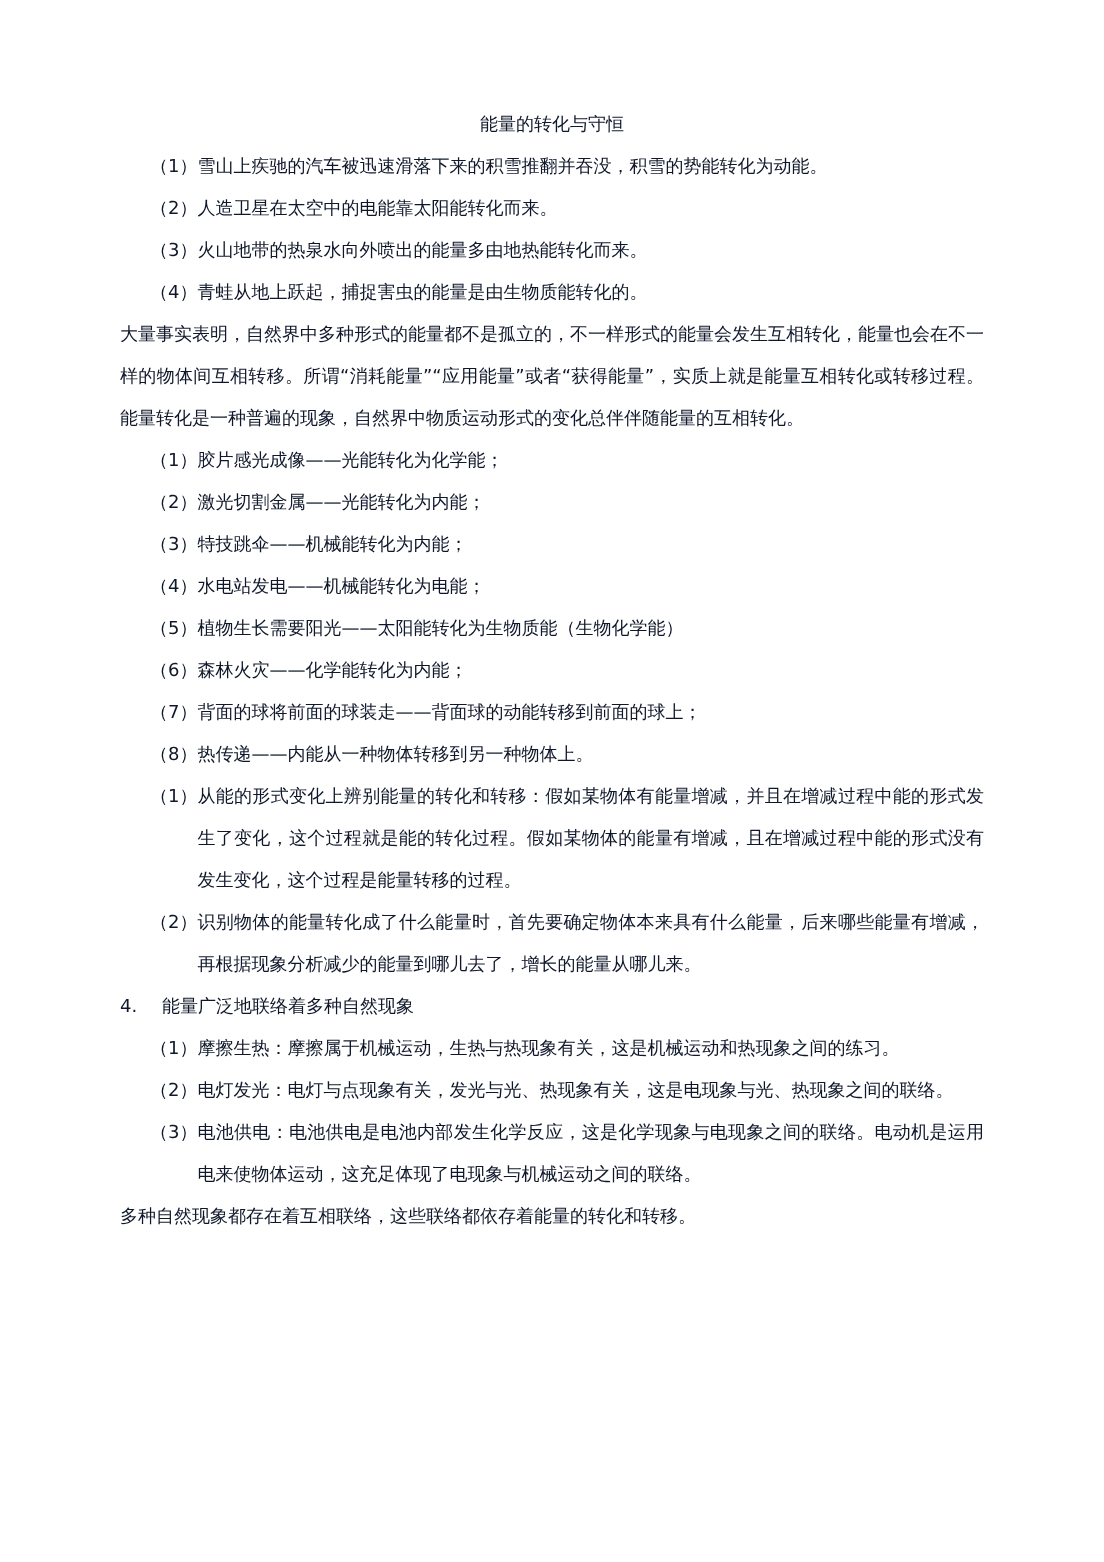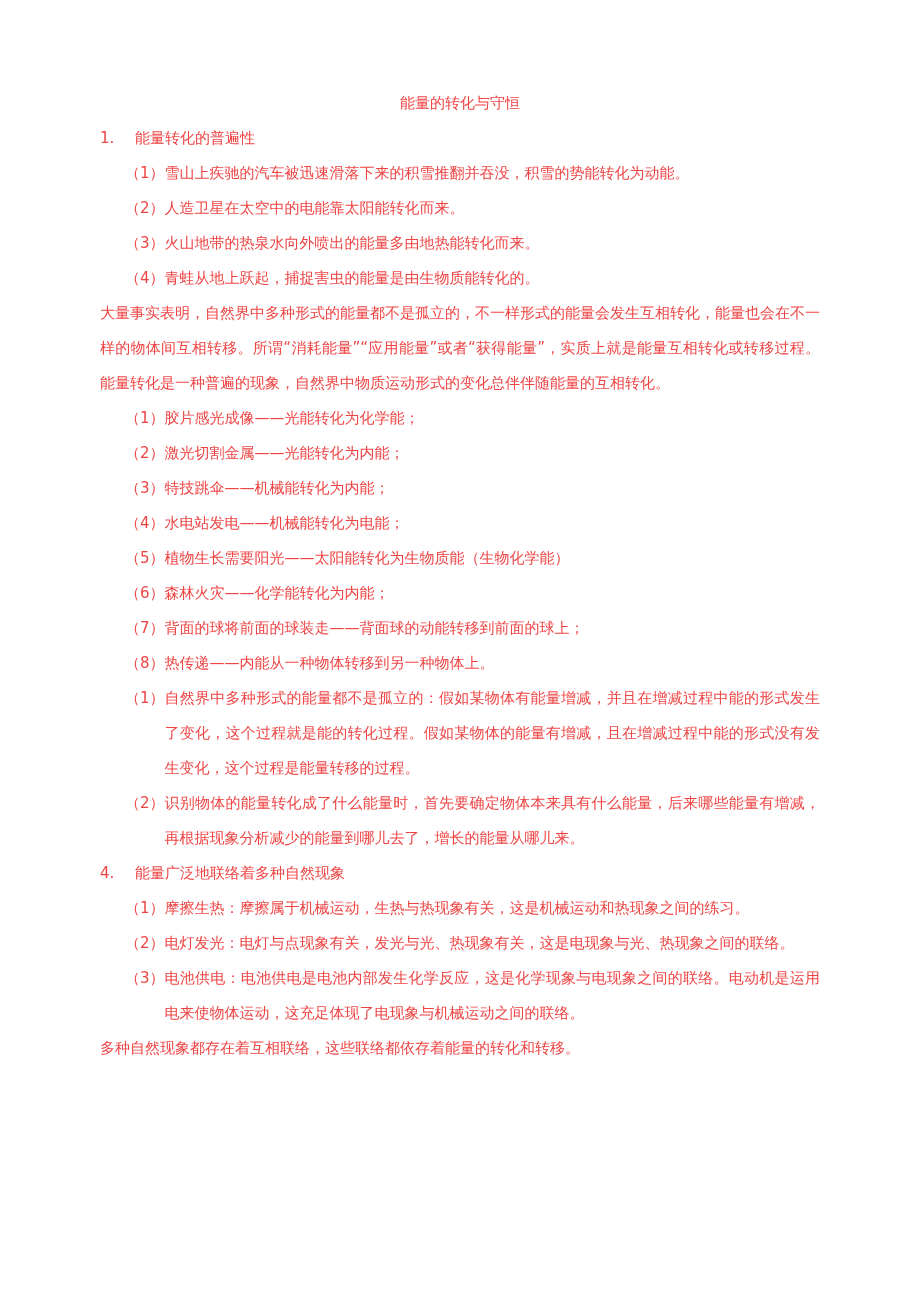--- a/index.html
+++ b/index.html
@@ -3,21 +3,21 @@
 <meta charset="utf-8">
 <style>
   * { margin: 0; padding: 0; box-sizing: border-box; }
   html, body { background: #ffffff; }
   .page {
     position: relative;
     width: 920px;
     height: 1302px;
     margin: 0 auto;
     background: #ffffff;
-    color: #ef4444;
+    color: #0f172a;
     font-family: "DejaVu Sans", sans-serif;
     font-size: 15px;
     line-height: 35px;
     padding: 86px 100px 16px 100px;
     overflow: hidden;
   }
   .doc-title {
     text-align: center;
     font-weight: normal;
     font-size: 15px;
@@ -44,23 +44,20 @@
   }
 </style>
 </head>
 <body>
 
 <div class="page">
 
   <div class="doc-title">能量的转化与守恒</div>
 
   <div class="section">
-    <div class="sec-head">
-      <span class="num">1.</span><span class="head">能量转化的普遍性</span>
-    </div>
     <div class="item">
       <span class="marker">（1）</span>
       <span class="body">雪山上疾驰的汽车被迅速滑落下来的积雪推翻并吞没，积雪的势能转化为动能。</span>
     </div>
     <div class="item">
       <span class="marker">（2）</span>
       <span class="body">人造卫星在太空中的电能靠太阳能转化而来。</span>
     </div>
     <div class="item">
       <span class="marker">（3）</span>
@@ -104,21 +101,21 @@
     </div>
     <div class="item">
       <span class="marker">（8）</span>
       <span class="body">热传递——内能从一种物体转移到另一种物体上。</span>
     </div>
   </div>
 
   <div class="section">
     <div class="item">
       <span class="marker">（1）</span>
-      <span class="body">自然界中多种形式的能量都不是孤立的：假如某物体有能量增减，并且在增减过程中能的形式发生了变化，这个过程就是能的转化过程。假如某物体的能量有增减，且在增减过程中能的形式没有发生变化，这个过程是能量转移的过程。</span>
+      <span class="body">从能的形式变化上辨别能量的转化和转移：假如某物体有能量增减，并且在增减过程中能的形式发生了变化，这个过程就是能的转化过程。假如某物体的能量有增减，且在增减过程中能的形式没有发生变化，这个过程是能量转移的过程。</span>
     </div>
     <div class="item">
       <span class="marker">（2）</span>
       <span class="body">识别物体的能量转化成了什么能量时，首先要确定物体本来具有什么能量，后来哪些能量有增减，再根据现象分析减少的能量到哪儿去了，增长的能量从哪儿来。</span>
     </div>
   </div>
 
   <div class="section">
     <div class="sec-head">
       <span class="num">4.</span><span class="head">能量广泛地联络着多种自然现象</span>

